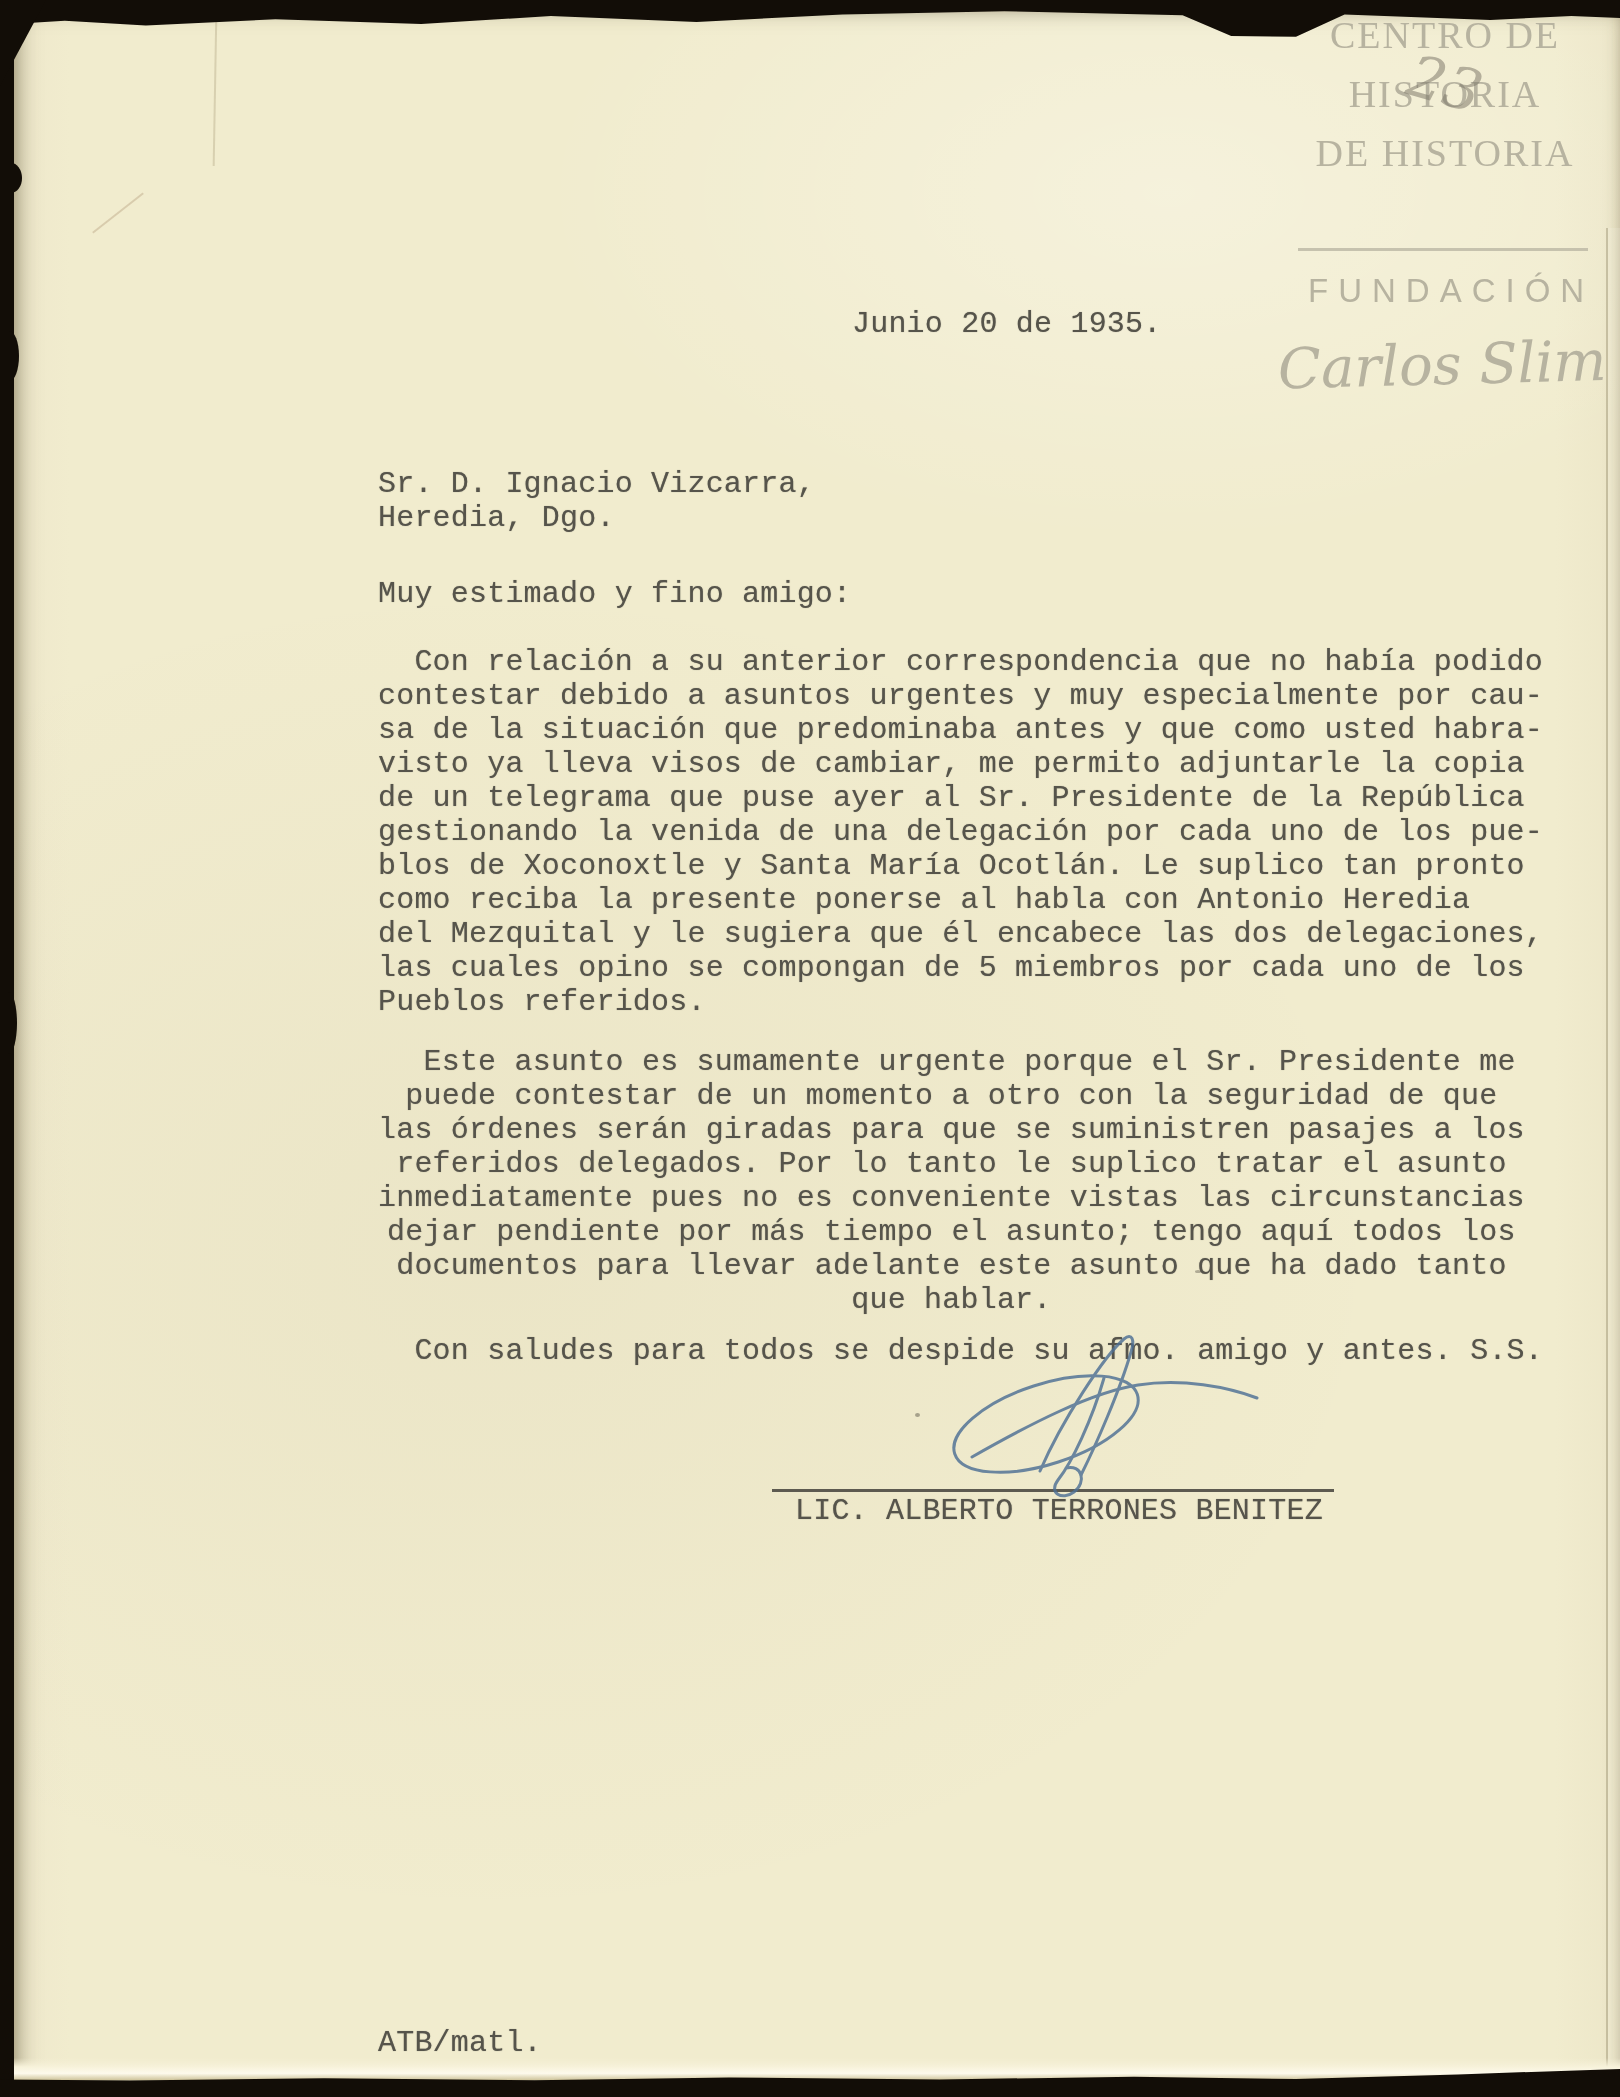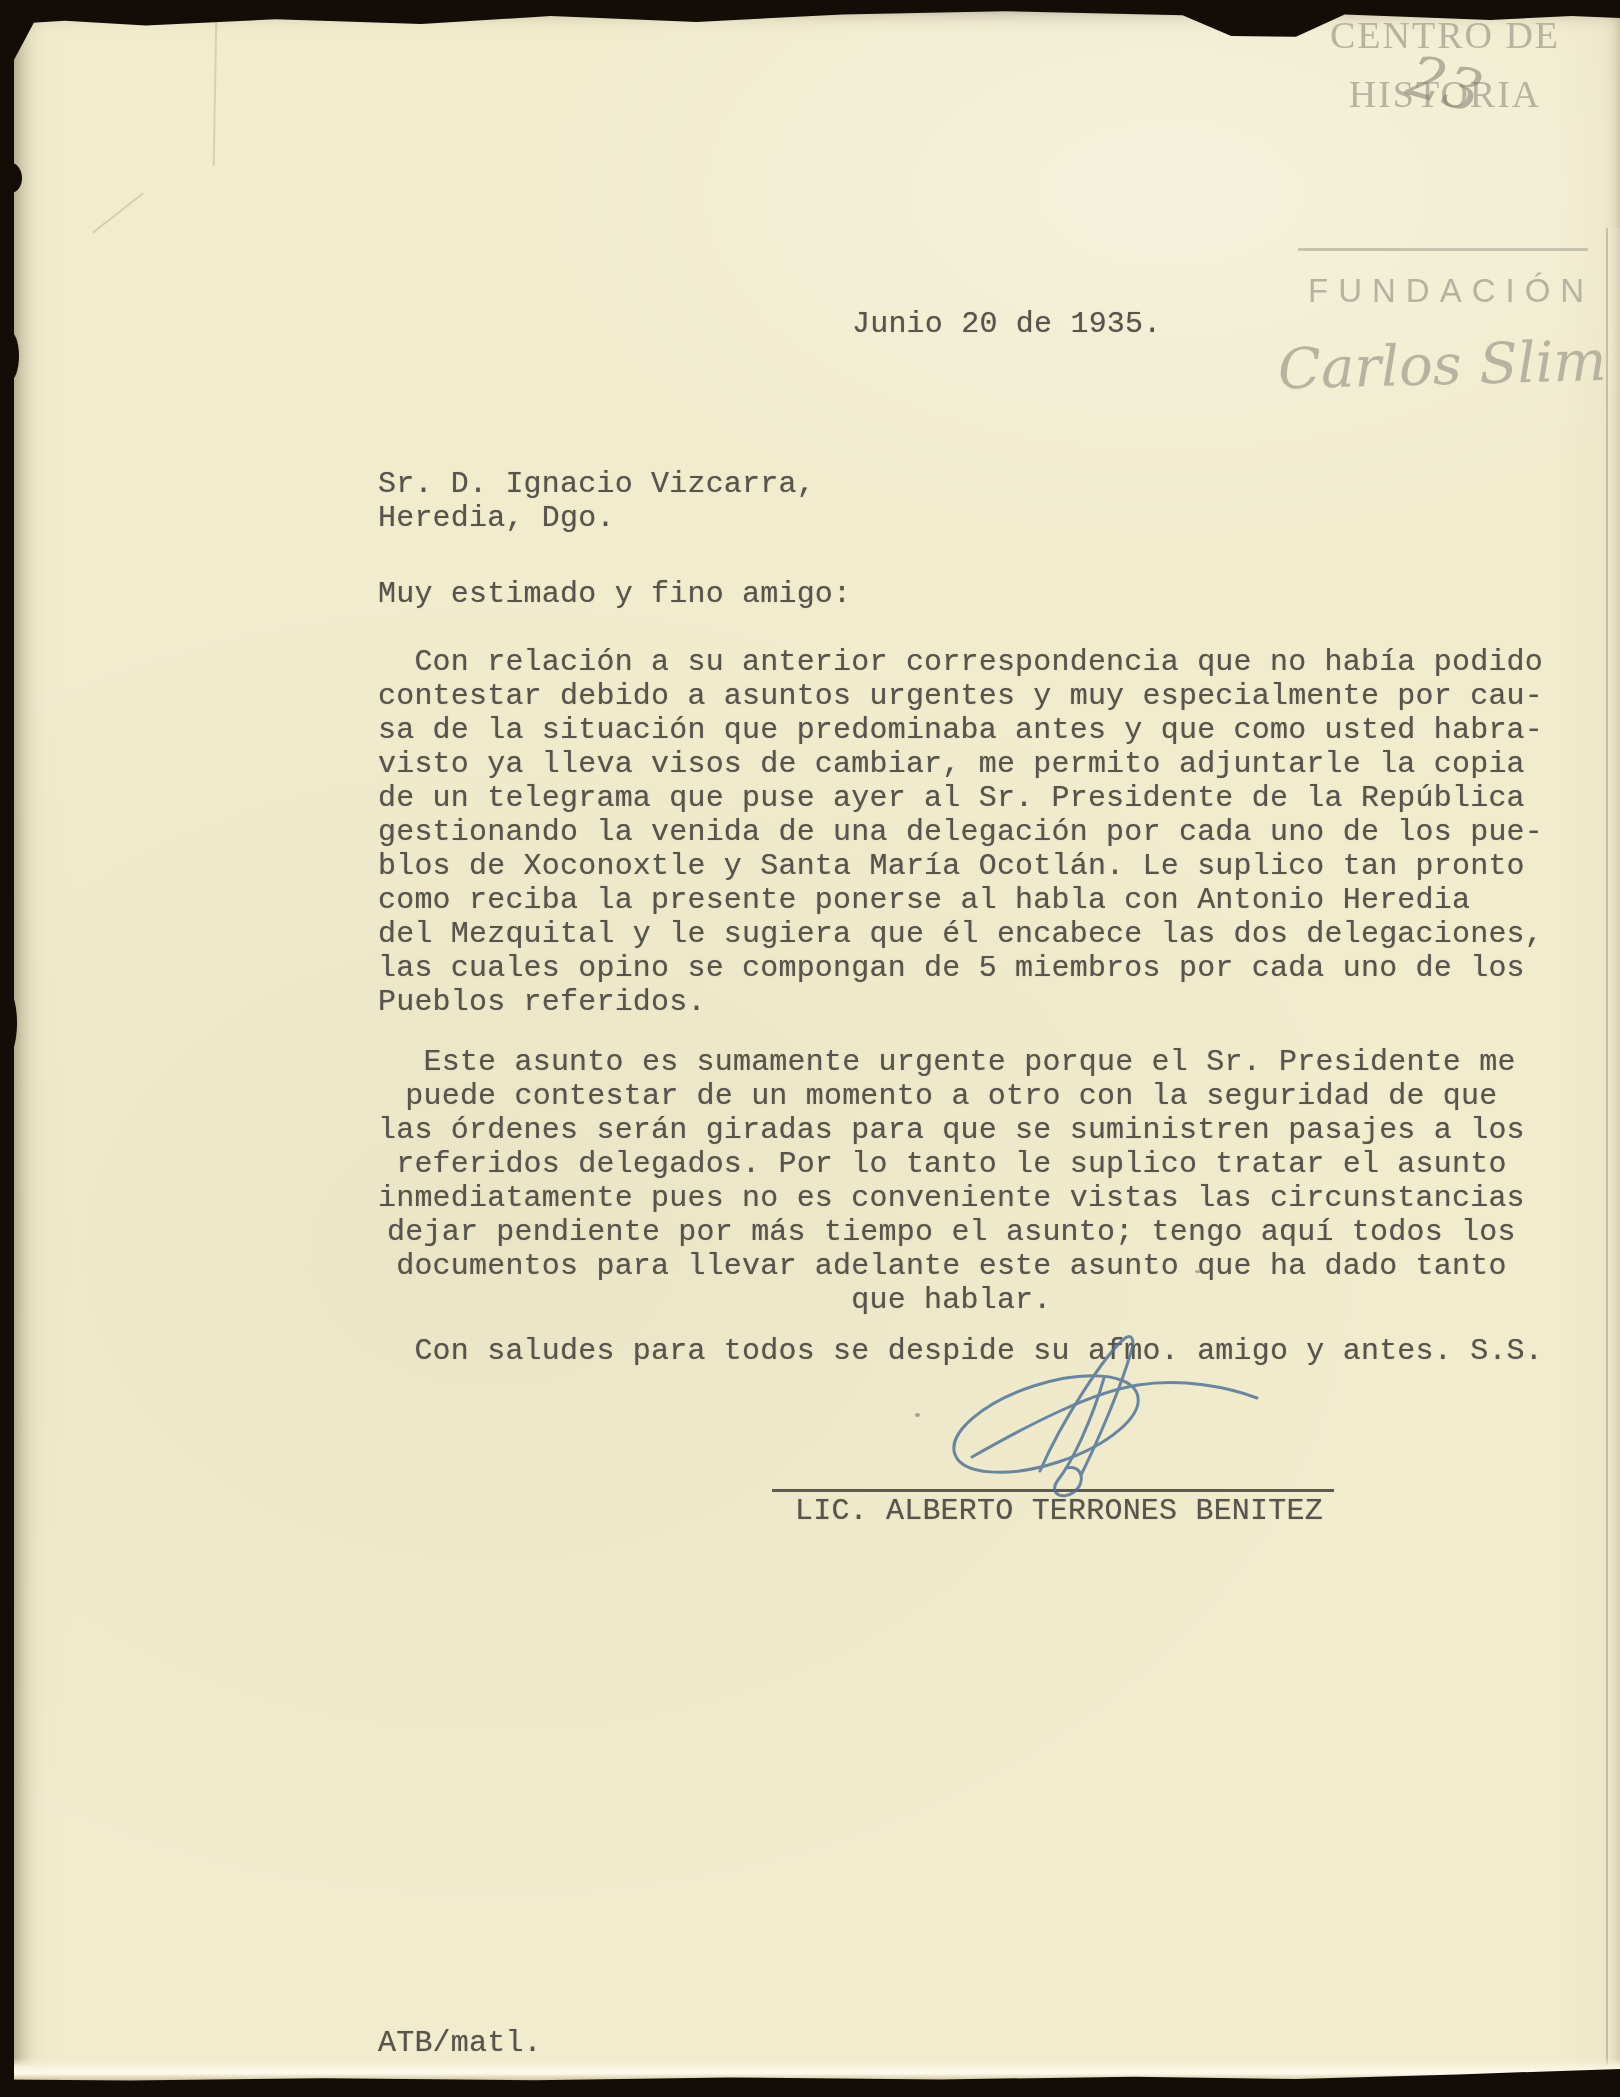--- a/index.html
+++ b/index.html
@@ -86,20 +86,21 @@
   <div class="crease"></div>
   <div class="scratch"></div>
   <div class="seam"></div>
   <div class="seam-light"></div>
   <div class="speck1"></div>
   <div class="speck2"></div>
 
   <div class="wm wm-block">
     <div>CENTRO DE</div>
     <div>HISTORIA</div>
+    <div>DE HISTORIA</div>
   </div>
   <div class="wm wm-rule"></div>
   <div class="wm wm-fund">FUNDACIÓN</div>
   <div class="wm wm-script">Carlos Slim</div>
   <div class="pencil">23</div>
 
   <div class="type t-date">Junio 20 de 1935.</div>
   <div class="type t-addr">Sr. D. Ignacio Vizcarra,
 Heredia, Dgo.</div>
   <div class="type t-salut">Muy estimado y fino amigo:</div>

